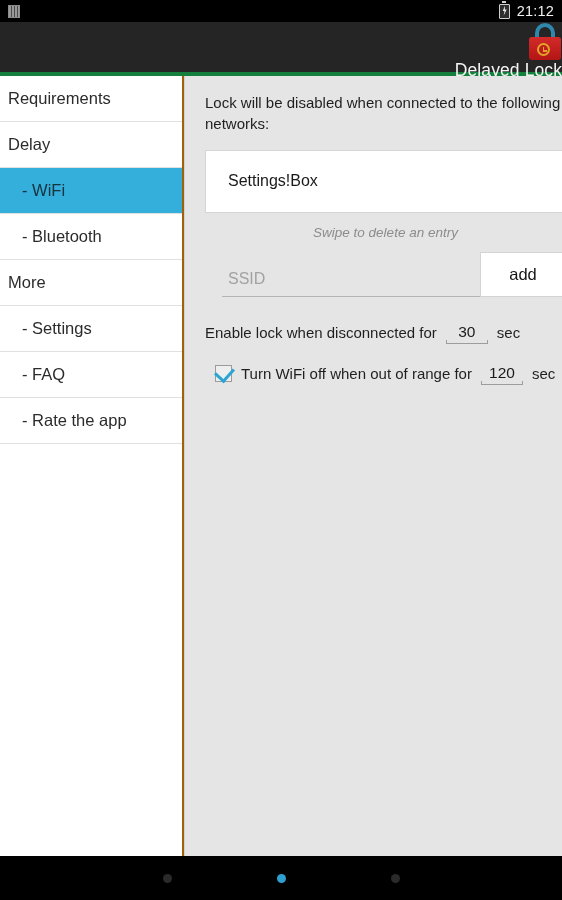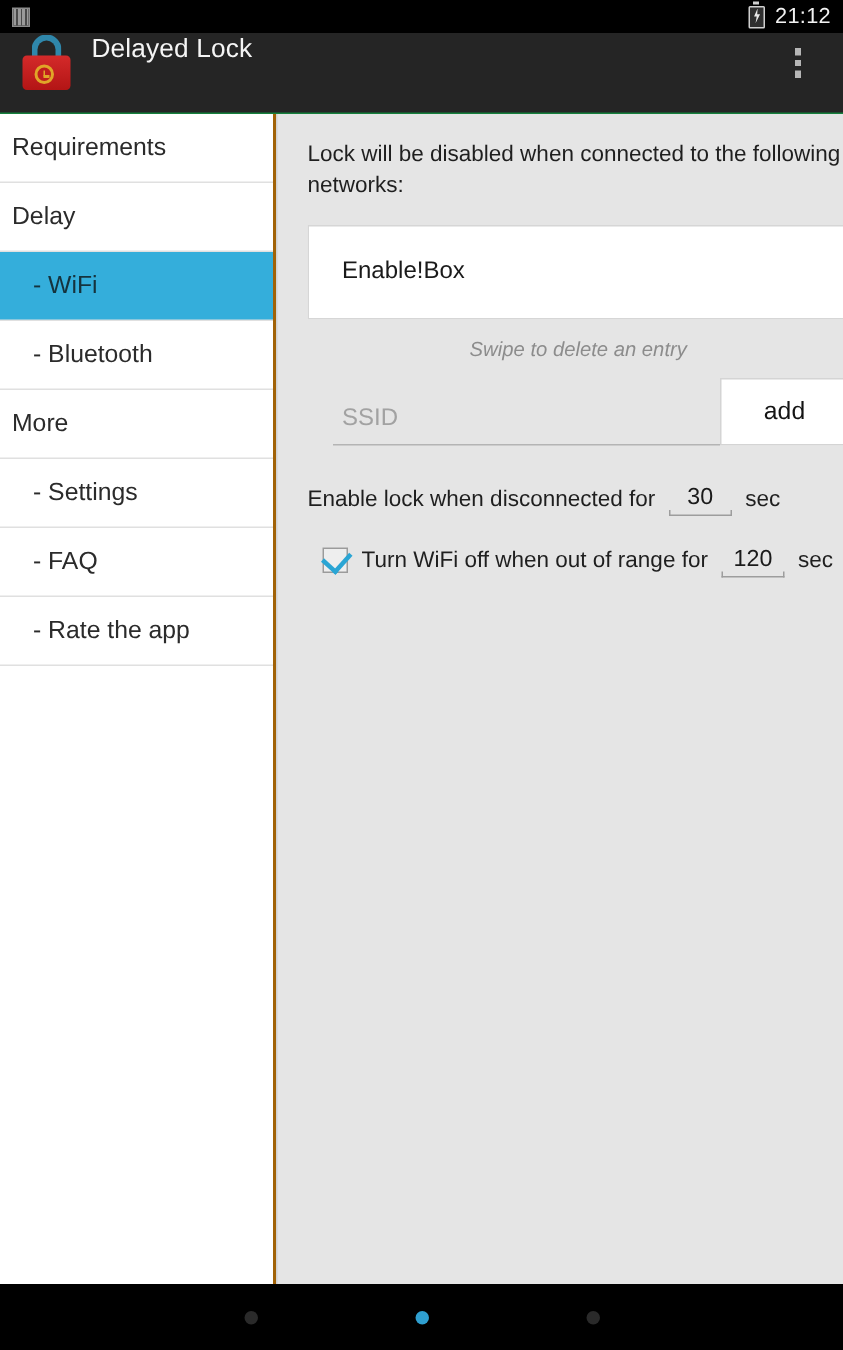--- a/index.html
+++ b/index.html
@@ -75,22 +75,23 @@
   }
 
   
   #action-bar {
     position: absolute;
     top: 22px; left: 0;
     width: 562px;
     height: 54px;
     background: #252525;
     display: flex;
-    align-items: flex-start;
-    border-bottom: 1px solid #15803d;
+    align-items: flex-end;
+    border-bottom: 4px solid #15803d;
+    flex-direction: column;
   }
   #app-icon {
     position: relative;
     width: 34px; height: 38px;
     margin-left: 14px;
     flex: 0 0 auto;
   }
   #app-icon .shackle {
     position: absolute;
     left: 7px; top: 1px;
@@ -385,21 +386,21 @@
         <div class="nav-item sub">
           <span>- Rate the app</span>
         </div>
       </div>
 
     <div id="main">
 
       <div id="intro-text">Lock will be disabled when connected to the following networks:</div>
 
       <div id="network-list">
-        <div class="network-item">Enable!Box</div>
+        <div class="network-item">Settings!Box</div>
       </div>
 
       <div id="swipe-hint">Swipe to delete an entry</div>
 
       <div id="add-row">
         <input id="ssid-input" type="text" placeholder="SSID" style="">
         <button id="add-button">add</button>
       </div>
 
       <div id="disconnect-row" class="setting-row">

